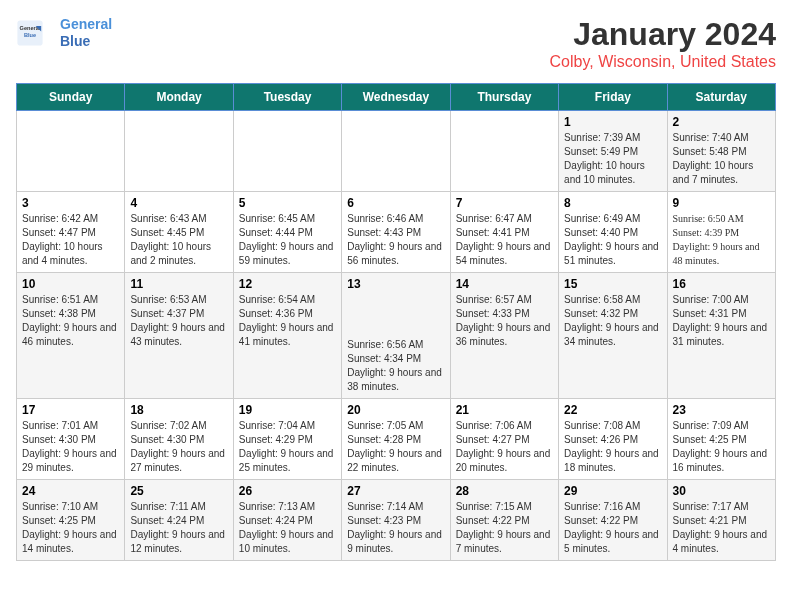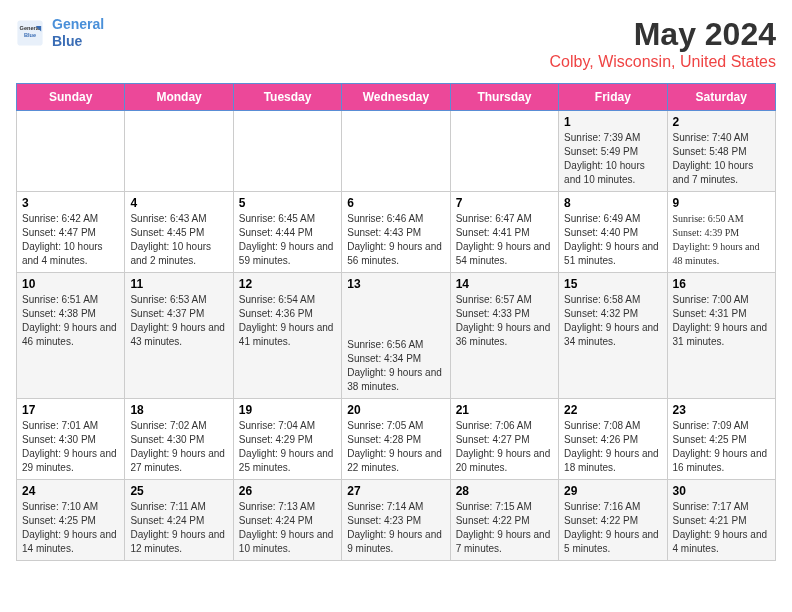--- a/index.html
+++ b/index.html
@@ -12,21 +12,21 @@
     }
     .header-area {
       display: flex;
       justify-content: space-between;
       align-items: flex-start;
       margin-bottom: 12px;
     }
     .logo {
       display: flex;
       align-items: center;
-      gap: 8px;
+      gap: 16px;
     }
     .logo-text {
       font-size: 14px;
       font-weight: bold;
       color: #333;
       line-height: 1.2;
     }
     .logo-text span {
       color: #4a90d9;
     }
@@ -45,21 +45,21 @@
     .subtitle {
       font-size: 16px;
       color: #ef4444;
     }
     table {
       width: 100%;
       border-collapse: collapse;
       font-size: 11px;
     }
     thead th {
-      background-color: #ec4899;
+      background-color: #0f766e;
       color: #fff;
       text-align: center;
       padding: 6px 4px;
       font-size: 12px;
       font-weight: bold;
       border: 1px solid #5a8dd5;
     }
     tbody td {
       border: 1px solid #ccc;
       vertical-align: top;
@@ -98,21 +98,21 @@
       <polygon points="28,10 36,10 36,18" fill="#3a6db5"></polygon>
     </svg>
     <div>
       <div class="logo-text">
         <span>General</span><br>
         <span style="color:#3a6db5">Blue</span>
       </div>
     </div>
   </div>
   <div class="title-area">
-    <div class="main-title">May 2024</div>
+    <div class="main-title">January 2024</div>
     <div class="subtitle">Colby, Wisconsin, United States</div>
   </div>
 </div>
 
 <table>
   <thead id="calendar-header">
   <tr>
         <th>Sunday</th>
         <th>Monday</th>
         <th>Tuesday</th>

